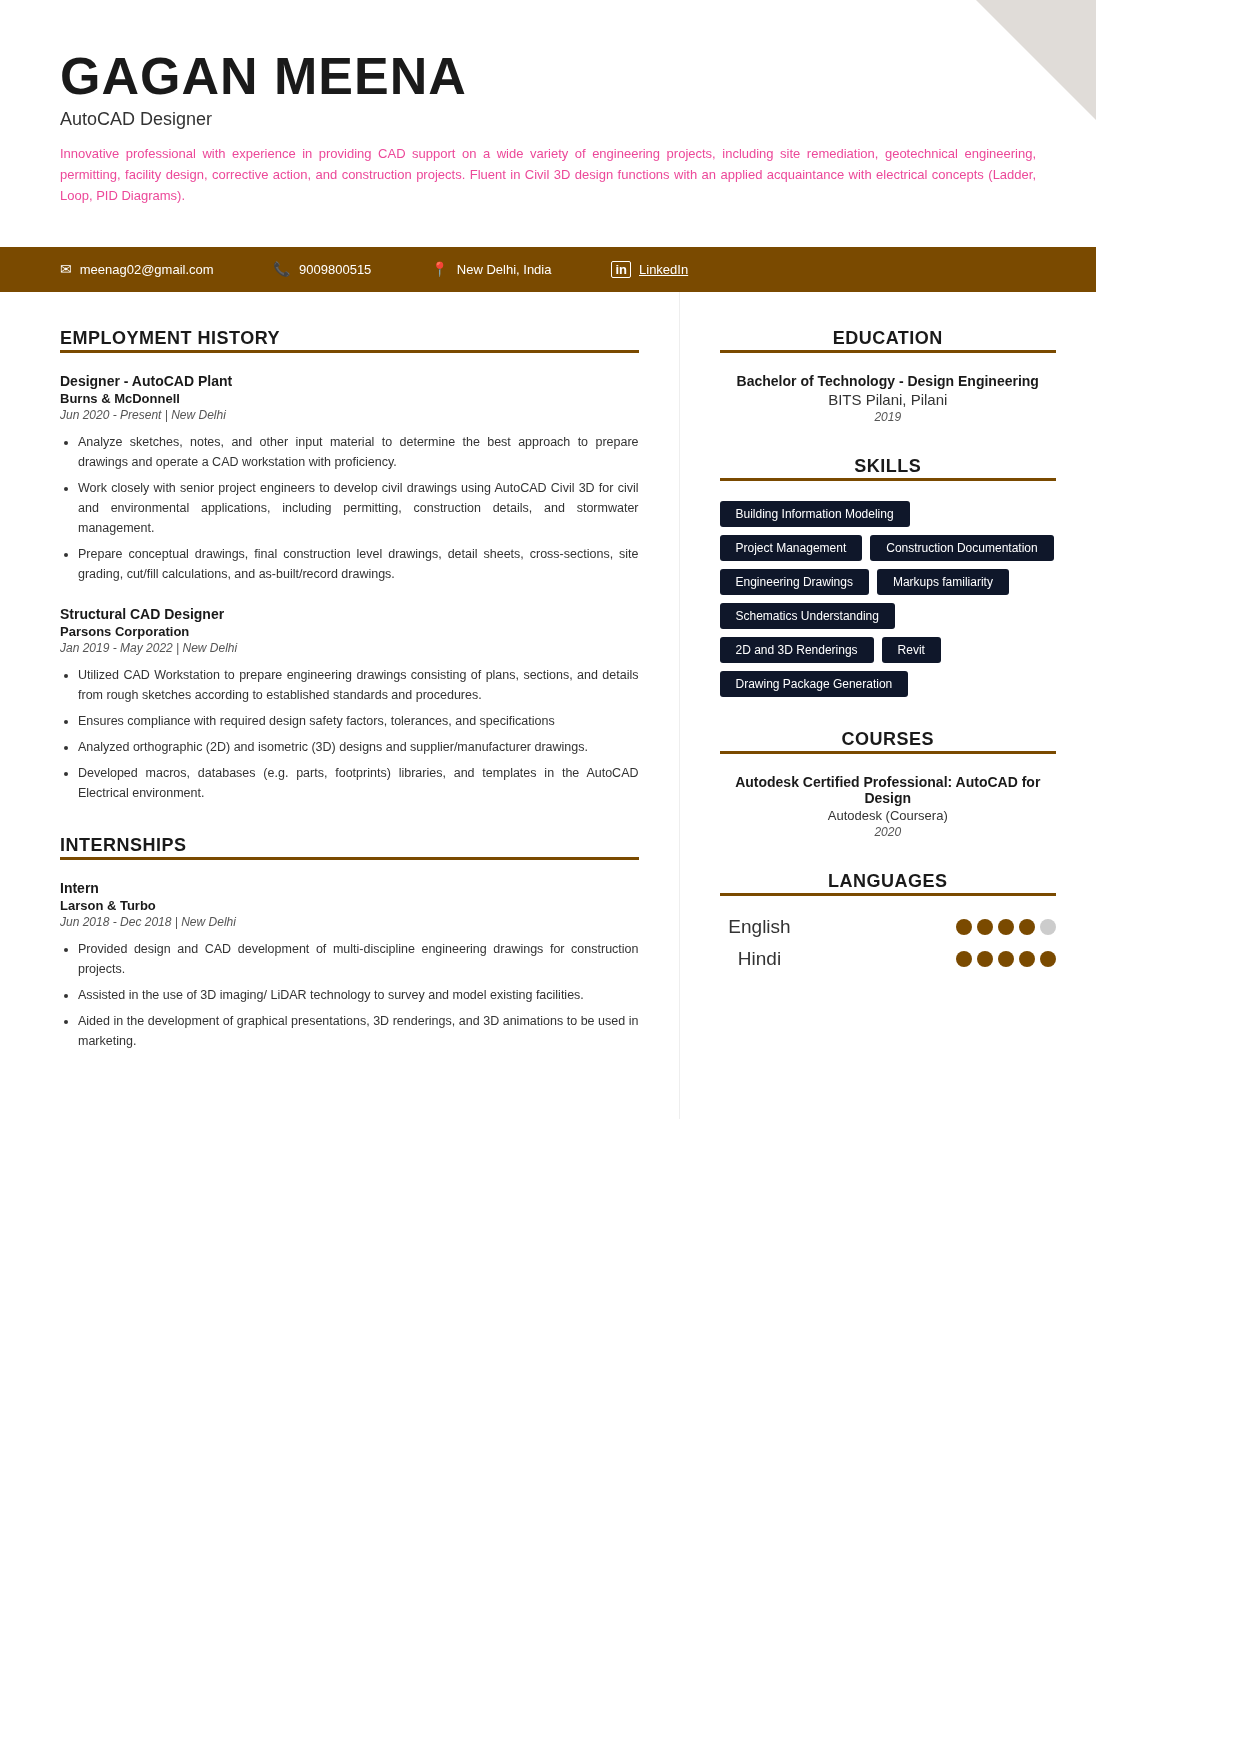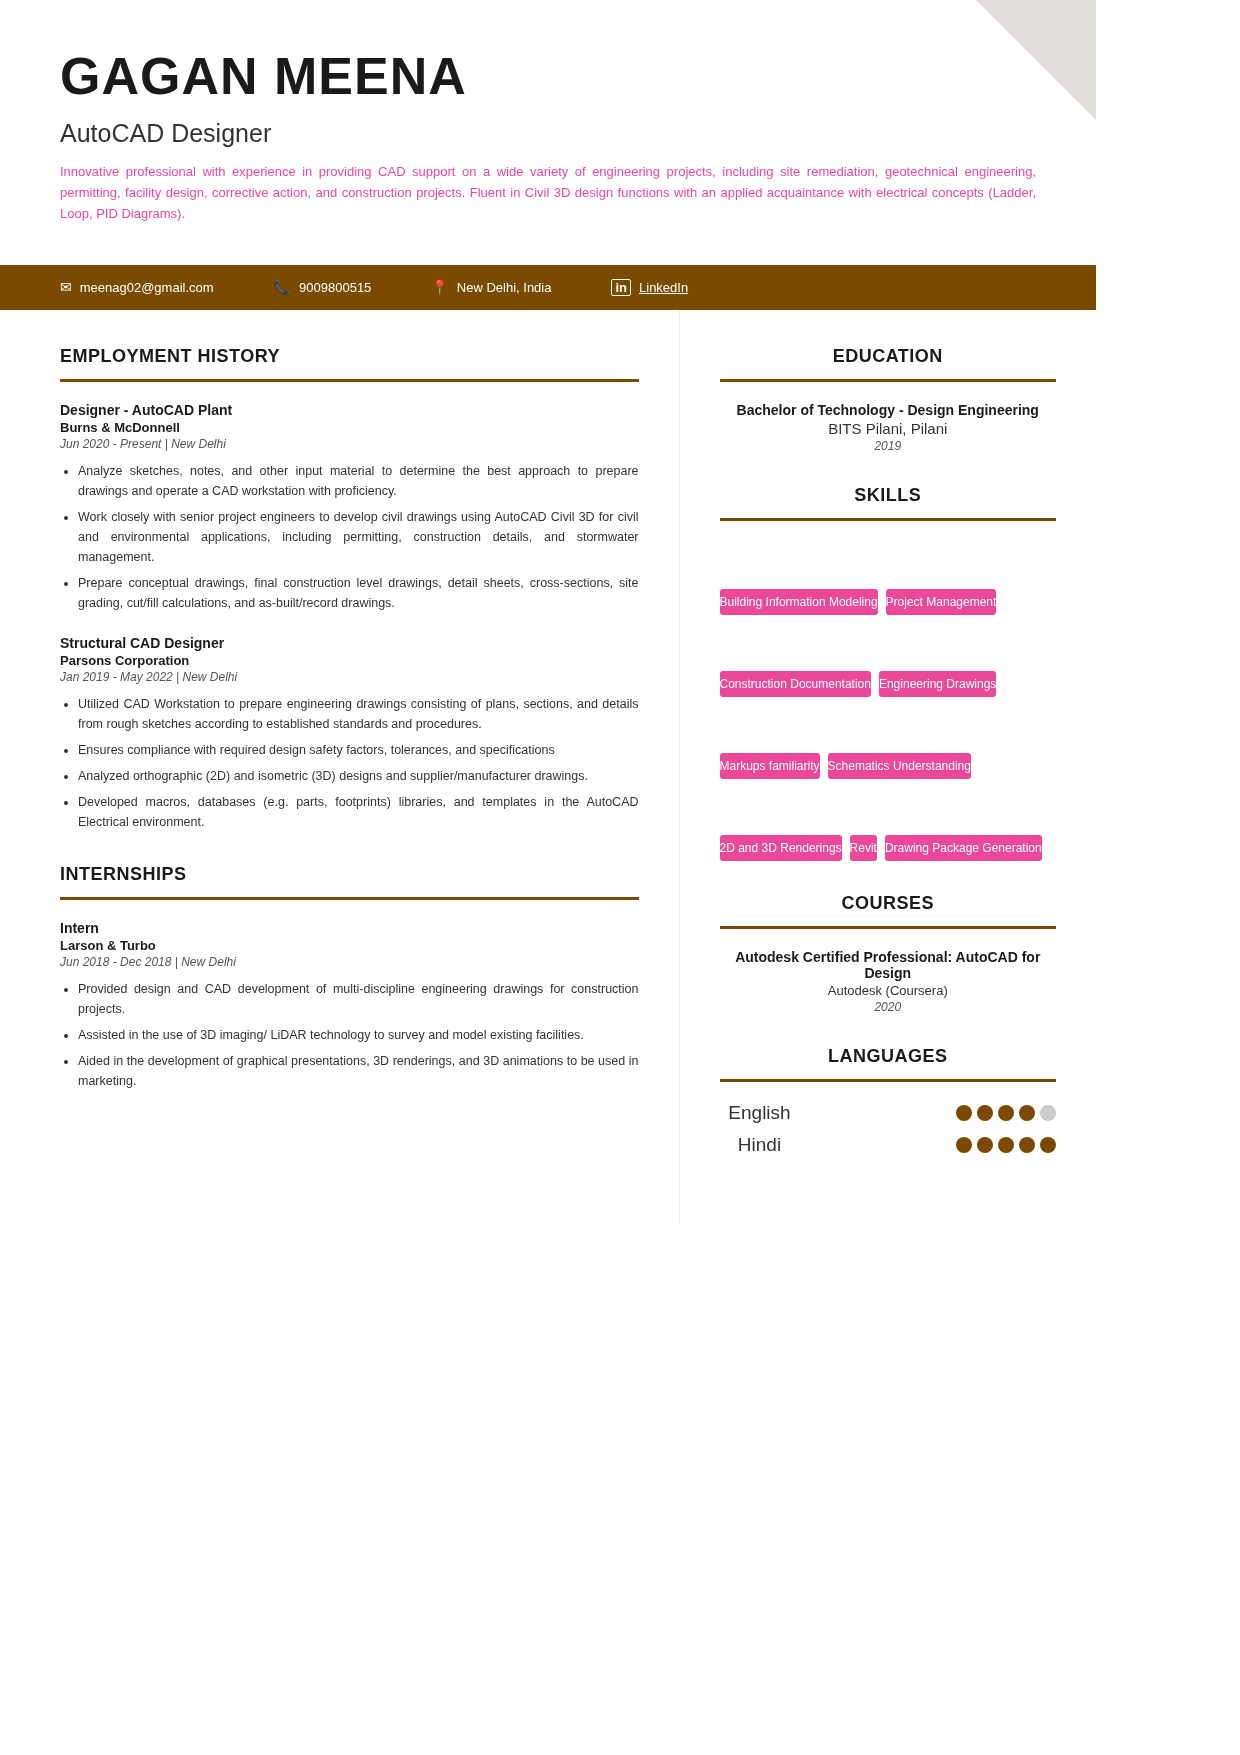--- a/index.html
+++ b/index.html
@@ -35,24 +35,24 @@
     }
     .name {
       font-size: 52px;
       font-weight: 900;
       color: #1a1a1a;
       letter-spacing: 1px;
       text-transform: uppercase;
       line-height: 1.1;
     }
     .job-title {
-      font-size: 25px;
+      font-size: 18px;
       font-weight: 400;
       color: #333;
-      margin-top: 14px;
+      margin-top: 4px;
       margin-bottom: 14px;
     }
     .summary {
       font-size: 13px;
       line-height: 1.6;
       color: #ec4899;
       text-align: justify;
       max-width: 1100px;
     }
     
@@ -95,21 +95,21 @@
       text-align: center;
     }
     
     .section-title {
       font-size: 18px;
       font-weight: 900;
       text-transform: uppercase;
       color: #1a1a1a;
       letter-spacing: 0.5px;
       border-bottom: 3px solid #7a4a00;
-      padding-bottom: 12px;
+      padding-bottom: 1px;
       margin-bottom: 20px;
     }
     .section {
       margin-bottom: 32px;
     }
     
     .job-title-text {
       font-size: 14px;
       font-weight: 700;
       color: #1a1a1a;
@@ -156,27 +156,26 @@
       font-style: italic;
       color: #555;
     }
     
     .skills-container {
       display: flex;
       flex-wrap: wrap;
       gap: 8px;
     }
     .skill-tag {
-      background: #ec4899;
+      background: #0f172a;
       color: #fff;
-      padding: 6px 0;
+      padding: 6px 16px;
       border-radius: 3px;
       font-size: 12px;
       font-weight: 400;
-      margin-top: 48px;
     }
     
     .course-title {
       font-size: 14px;
       font-weight: 700;
       color: #1a1a1a;
       margin-bottom: 2px;
     }
     .course-provider {
       font-size: 13px;

